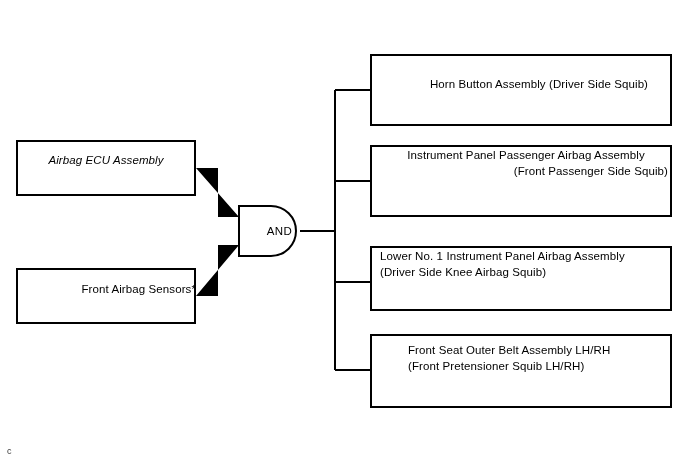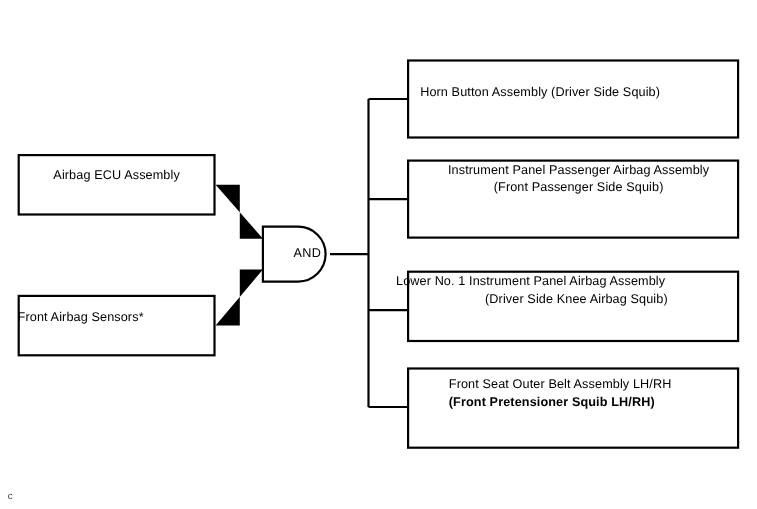--- a/index.html
+++ b/index.html
@@ -61,35 +61,35 @@
     <line x1="335" y1="282" x2="371" y2="282"></line>
     <line x1="335" y1="370" x2="371" y2="370"></line>
   </svg>
 
   <svg class="gate" style="position:absolute;left:236px;top:203px;width:68px;height:56px;" viewBox="0 0 68 56" xmlns="http://www.w3.org/2000/svg">
     <path d="M 3 3 L 35 3 A 25 25 0 0 1 35 53 L 3 53 Z"></path>
   </svg>
   <div class="gate-label" style="left:238px;top:224px;width:54px;text-align:right;">AND</div>
 
   <div class="node-box" style="left:16px;top:140px;width:180px;height:56px;"></div>
-  <div class="node-text" style="left:16px;top:152px;width:180px;text-align:center;">Airbag ECU Assembly</div>
+  <div class="node-text" style="left:16px;top:152px;width:180px;text-align:center;font-style:italic;">Airbag ECU Assembly</div>
 
   <div class="node-box" style="left:16px;top:268px;width:180px;height:56px;"></div>
-  <div class="node-text" style="left:16px;top:281px;width:180px;text-align:left;">Front Airbag Sensors*</div>
+  <div class="node-text" style="left:16px;top:281px;width:180px;text-align:right;">Front Airbag Sensors*</div>
 
   <div class="node-box" style="left:370px;top:54px;width:302px;height:72px;"></div>
-  <div class="node-text" style="left:370px;top:76px;width:242px;text-align:center;">Horn Button Assembly (Driver Side Squib)</div>
+  <div class="node-text" style="left:370px;top:76px;width:242px;text-align:center;padding-left:48px;">Horn Button Assembly (Driver Side Squib)</div>
 
   <div class="node-box" style="left:370px;top:145px;width:302px;height:72px;"></div>
   <div class="node-text" style="left:384px;top:147px;width:284px;text-align:center;">Instrument Panel Passenger Airbag Assembly</div>
-  <div class="node-text" style="left:384px;top:163px;width:284px;text-align:center;">(Front Passenger Side Squib)</div>
+  <div class="node-text" style="left:384px;top:163px;width:284px;text-align:right;">(Front Passenger Side Squib)</div>
 
   <div class="node-box" style="left:370px;top:246px;width:302px;height:65px;"></div>
-  <div class="node-text" style="left:360px;top:248px;width:288px;text-align:left;">Lower No. 1 Instrument Panel Airbag Assembly</div>
-  <div class="node-text" style="left:380px;top:264px;width:288px;text-align:center;">(Driver Side Knee Airbag Squib)</div>
+  <div class="node-text" style="left:380px;top:248px;width:288px;text-align:left;">Lower No. 1 Instrument Panel Airbag Assembly</div>
+  <div class="node-text" style="left:380px;top:264px;width:288px;text-align:left;">(Driver Side Knee Airbag Squib)</div>
 
   <div class="node-box" style="left:370px;top:334px;width:302px;height:74px;"></div>
   <div class="node-text" style="left:408px;top:342px;width:264px;text-align:left;">Front Seat Outer Belt Assembly LH/RH</div>
-  <div class="node-text" style="left:408px;top:358px;width:264px;text-align:left;font-weight:bold;">(Front Pretensioner Squib LH/RH)</div>
+  <div class="node-text" style="left:408px;top:358px;width:264px;text-align:left;">(Front Pretensioner Squib LH/RH)</div>
 
   <div class="corner-mark" style="left:7px;top:446px;">c</div>
 
 </div>
 
 </body></html>

